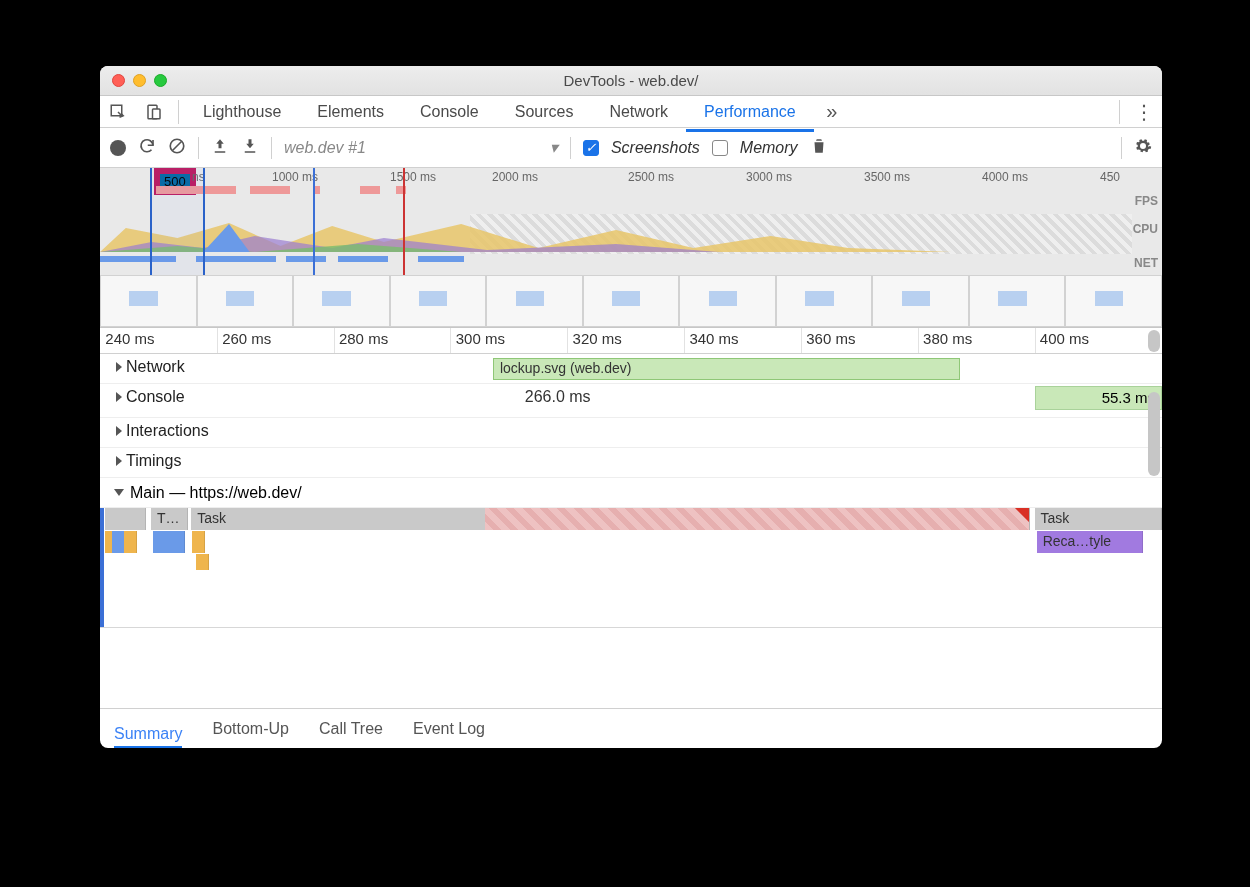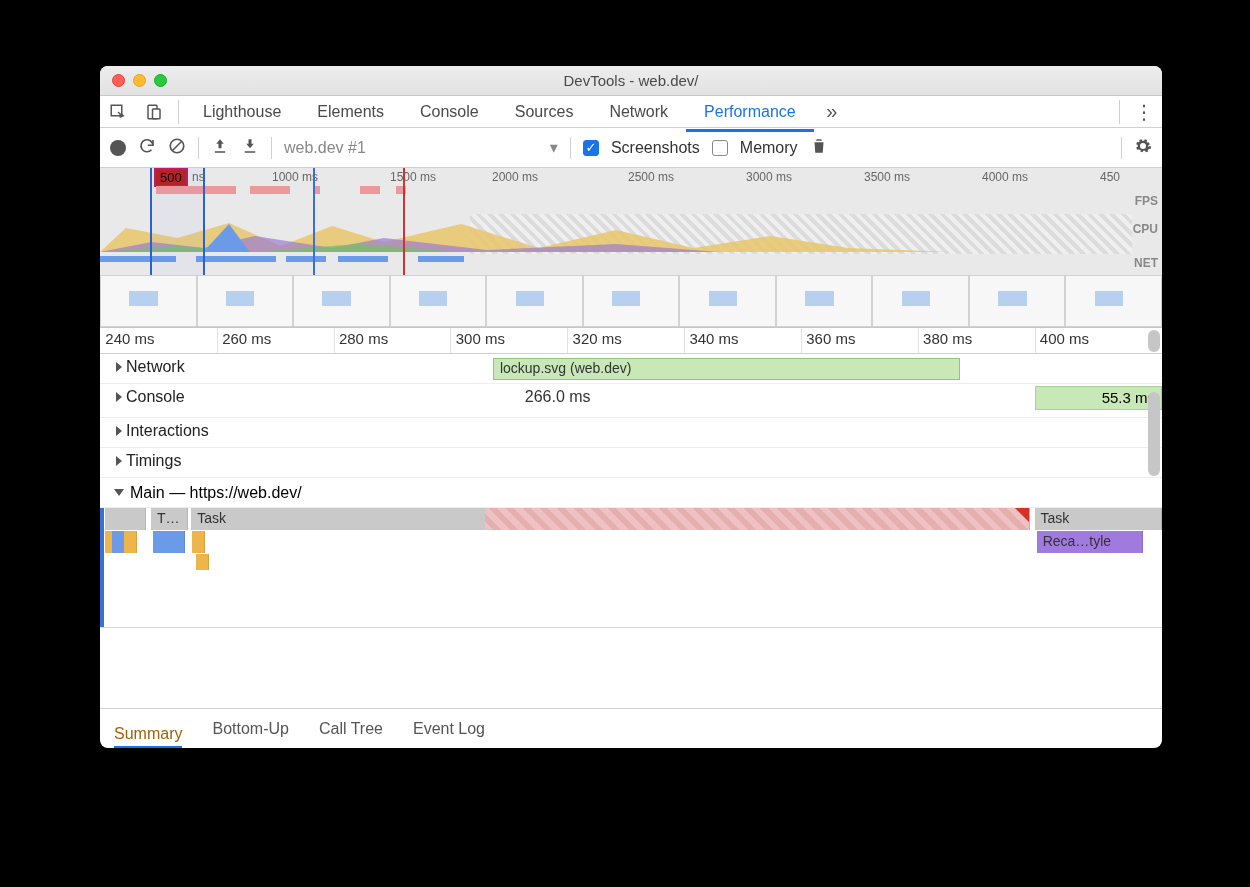--- a/index.html
+++ b/index.html
@@ -25,39 +25,39 @@
     height: 32px; border-bottom: 1px solid #d0d0d0; display:flex; align-items:center;
     flex-shrink:0;
   }
   .tabbar .iconbtn { width:36px; height:40px; display:flex; align-items:center; justify-content:center; color:#5a5a5a; }
   .tabbar .sep { width:1px; height:24px; background:#d0d0d0; margin:0 6px; }
   .tab { padding: 0 18px; font-size:16px; color:#4a4a4a; height:40px; display:flex; align-items:center; cursor:pointer;}
   .tab.active { color:#1a73e8; border-bottom: 3px solid #1a73e8; padding-top:3px; }
 
   .toolbar {
     height: 40px; border-bottom: 1px solid #d0d0d0; display:flex; align-items:center;
-    gap: 12px; padding: 0 10px; flex-shrink:0;
+    gap: 12px; padding: 0 10px; flex-shrink:0;font-style:italic;
   }
   .circlebtn { width:16px; height:16px; border-radius:50%; background:#555; }
   .iconsvg { width:18px; height:18px; color:#555; }
   .toolbar .divider { width:1px; height:22px; background:#d0d0d0; }
   .recording-label { color:#888; font-size:16px; flex: 0 0 auto; }
   .dropdown-caret { color:#888; }
   .checkbox { width:16px; height:16px; border:1px solid #888; border-radius:3px; display:inline-flex; align-items:center; justify-content:center;}
   .checkbox.checked { background:#1a73e8; border-color:#1a73e8; color:#fff; font-size:13px; }
   .checkbox-label { font-size:16px; color:#333; }
   .toolbar .spacer { flex:1; }
 
   .overview {
     height:160px; background:#e9e9e9; position:relative; flex-shrink:0; border-bottom:1px solid #c7c7c7;
   }
   .ov-ticks { position:absolute; top:2px; left:0; right:0; height:16px; font-size:12px; color:#666;}
   .ov-tick { position:absolute; top:0; }
   .ov-lane-label { position:absolute; right:4px; font-size:12px; font-weight:bold; color:#888; }
-  .ov-500-box { position:absolute; left:54px; top:0; background:#b91c1c; border:2px solid #be185d; padding:0 4px; font-size:13px; }
+  .ov-500-box { position:absolute; left:54px; top:0; background:#0369a1; border:6px solid #be185d; padding:0 4px; font-size:13px; }
   .ov-selection { position:absolute; top:0; bottom:0; left:50px; width:55px; border-left:2px solid #2a62c9; border-right:2px solid #2a62c9; background:rgba(120,160,255,0.06);}
   .ov-redline { position:absolute; top:0; bottom:0; width:2px; background:#cc3333; left:303px;}
   .ov-blueline { position:absolute; top:0; bottom:0; width:2px; background:#3b6fd6; left:213px;}
   .ov-cpu { position:absolute; left:0; right:30px; top:50px; height:34px; overflow:hidden;}
   .ov-fps-bar { position:absolute; left:0; right:30px; top:18px; height:8px;}
   .ov-fps-seg { position:absolute; top:0; height:8px; background:#e99; }
   .ov-net { position:absolute; left:0; right:30px; top:88px; height:8px; }
   .ov-net-seg { position:absolute; top:0; height:6px; background:#6a9ae8; }
   .ov-thumbs { position:absolute; left:0; right:0; bottom:0; height:52px; display:flex; }
   .thumb { flex:1; border:1px solid #d2d2d2; background:#f7f7f7; position:relative; }
@@ -86,21 +86,21 @@
   .flame-script { background:#efb54d; top:23px; }
   .flame-style { background:#a17ae0; color:#333; top:23px;}
   .flame-hazard { background:repeating-linear-gradient(45deg,#eec2c2,#eec2c2 6px,#e6afaf 6px,#e6afaf 12px);}
   .red-corner { position:absolute; top:0; right:0; width:0; height:0; border-top:14px solid #d93025; border-left:14px solid transparent;}
 
   .bottom-tabs {
     height:40px; border-top:1px solid #d0d0d0; display:flex; align-items:center;
     gap: 30px; padding: 0 14px; flex-shrink:0; font-size:16px;
   }
   .btab { color:#555; height:40px; display:flex; align-items:center; cursor:pointer;}
-  .btab.active { color:#a16207; border-bottom:3px solid #1a73e8; padding-top:13px;}
+  .btab.active { color:#3b82f6; border-bottom:3px solid #1a73e8; padding-top:13px;}
 
   .vscroll-thumb { position:absolute; right:2px; width:12px; background:#c6c6c6; border-radius:6px;}
 </style>
 </head>
 <body>
 
 <div class="window">
 
   <div class="titlebar">
     <div class="traffic">

